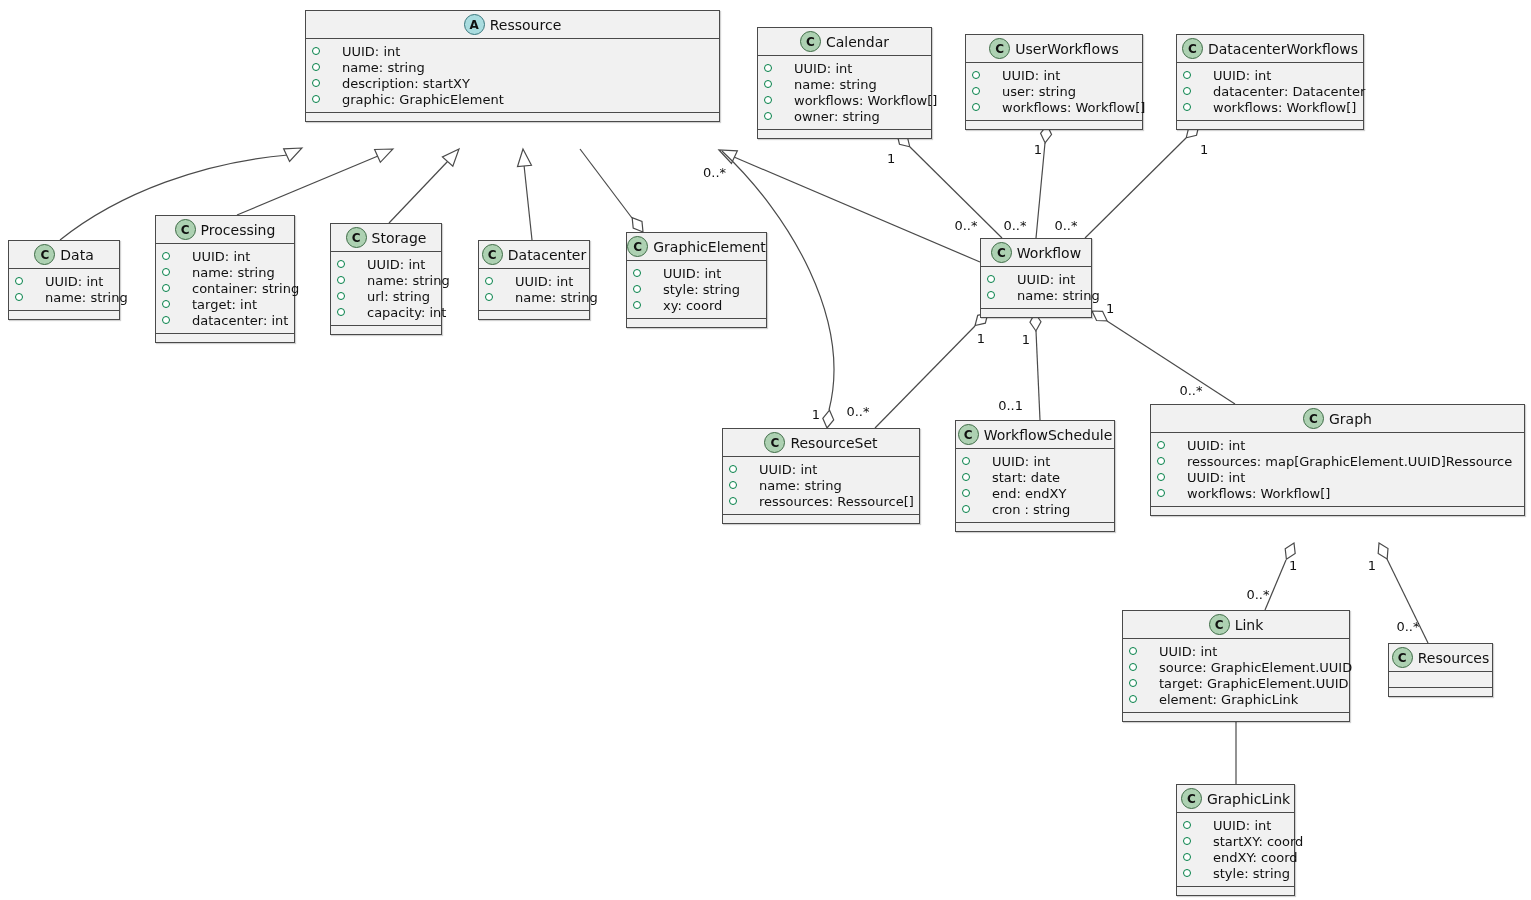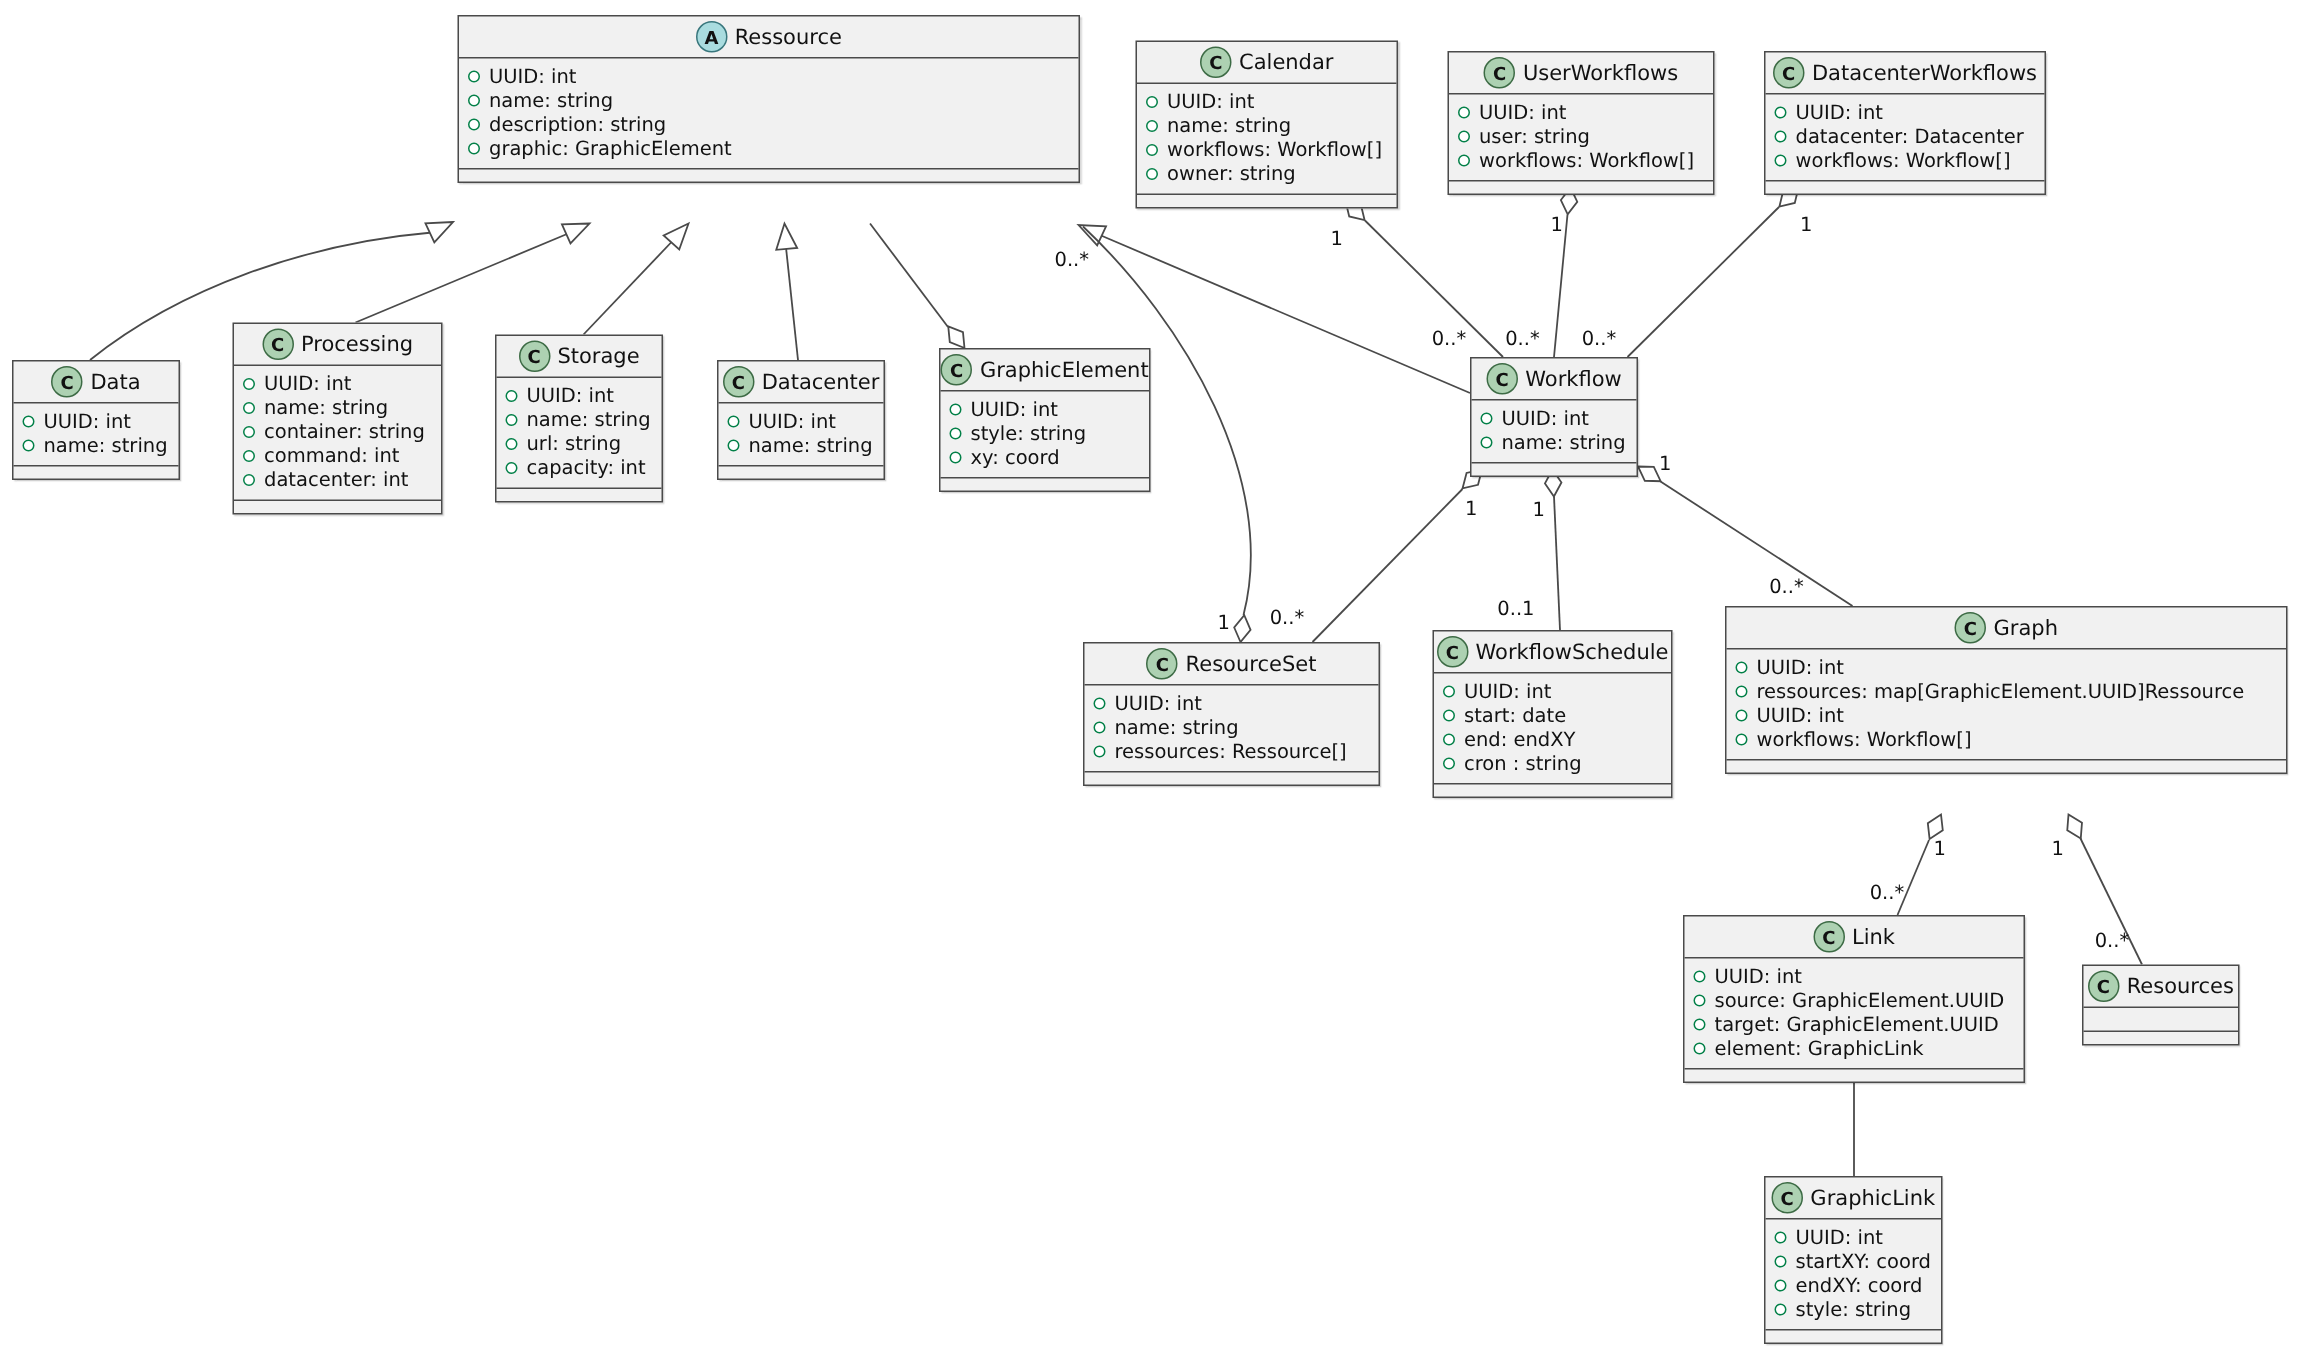--- a/index.html
+++ b/index.html
@@ -12,21 +12,21 @@
   text.mult{font-size:13px;fill:#111;font-family:"DejaVu Sans",sans-serif}
   .cls{position:absolute;z-index:2;background:#F1F1F1;border:1px solid #4a4a4a;
        box-sizing:border-box;box-shadow:1px 1px 1px rgba(0,0,0,.18)}
   .hd{display:flex;align-items:center;justify-content:center;gap:5px;padding:3px 6px;
       border-bottom:1px solid #4a4a4a;font-size:14px;line-height:20px;white-space:nowrap}
   .ico{width:19px;height:19px;border-radius:50%;background:#ADD1B2;border:1px solid #3d6b45;
        display:flex;align-items:center;justify-content:center;font-size:12px;font-weight:bold;flex:none}
   .ico.abs{background:#A9DCDF;border-color:#38767c}
   .nm.it{}
   .at{padding:4px 6px 5px;border-bottom:1px solid #4a4a4a;min-height:6px}
-  .row{display:flex;align-items:center;gap:6px;height:16px;white-space:nowrap;font-size:13px}
+  .row{display:flex;align-items:center;gap:22px;height:16px;white-space:nowrap;font-size:13px}
   .fi{width:6px;height:6px;border:1.5px solid #038048;border-radius:50%;flex:none;background:#fff}
   .mt{height:8px}
 </style>
 </head>
 <body>
 
 <div id="canvas">
 
 <svg class="edges" width="1531" height="900" viewBox="0 0 1531 900">
 
@@ -123,21 +123,21 @@
         <div class="row">
           <span class="fi"></span>
           <span>UUID: int</span>
         </div>
         <div class="row">
           <span class="fi"></span>
           <span>name: string</span>
         </div>
         <div class="row">
           <span class="fi"></span>
-          <span>description: string</span>
+          <span>description: startXY</span>
         </div>
         <div class="row">
           <span class="fi"></span>
           <span>graphic: GraphicElement</span>
         </div>
       </div>
   <div class="mt"></div>
 </div>
 
 <div class="cls" style="left:757px;top:27px;width:175px">
@@ -241,21 +241,21 @@
         <div class="row">
           <span class="fi"></span>
           <span>name: string</span>
         </div>
         <div class="row">
           <span class="fi"></span>
           <span>container: string</span>
         </div>
         <div class="row">
           <span class="fi"></span>
-          <span>command: int</span>
+          <span>target: int</span>
         </div>
         <div class="row">
           <span class="fi"></span>
           <span>datacenter: int</span>
         </div>
       </div>
   <div class="mt"></div>
 </div>
 
 <div class="cls" style="left:330px;top:223px;width:112px">

